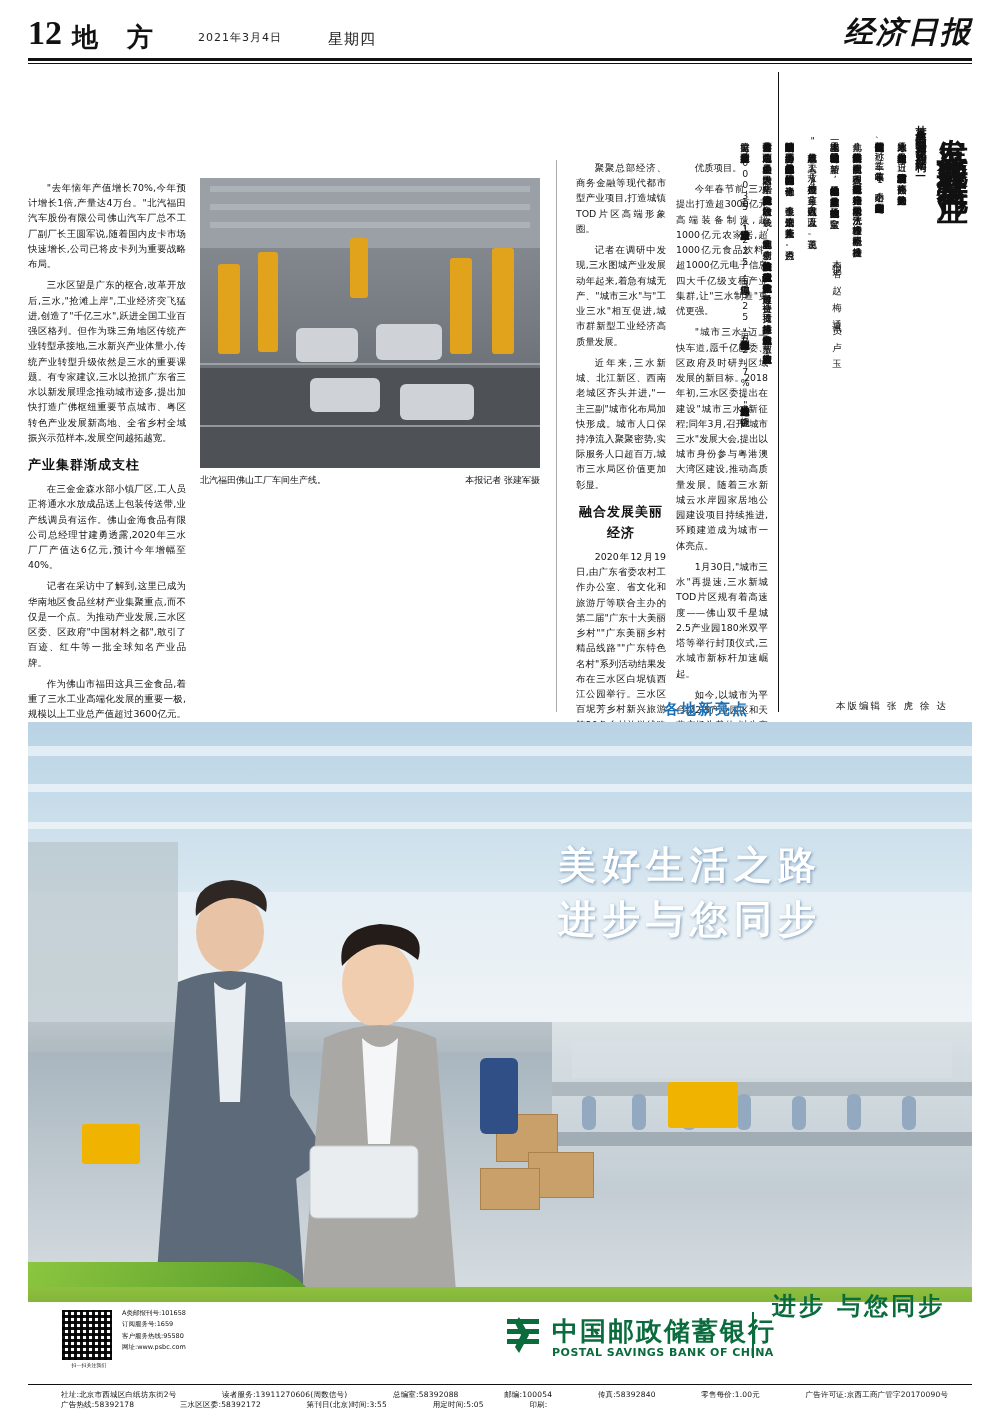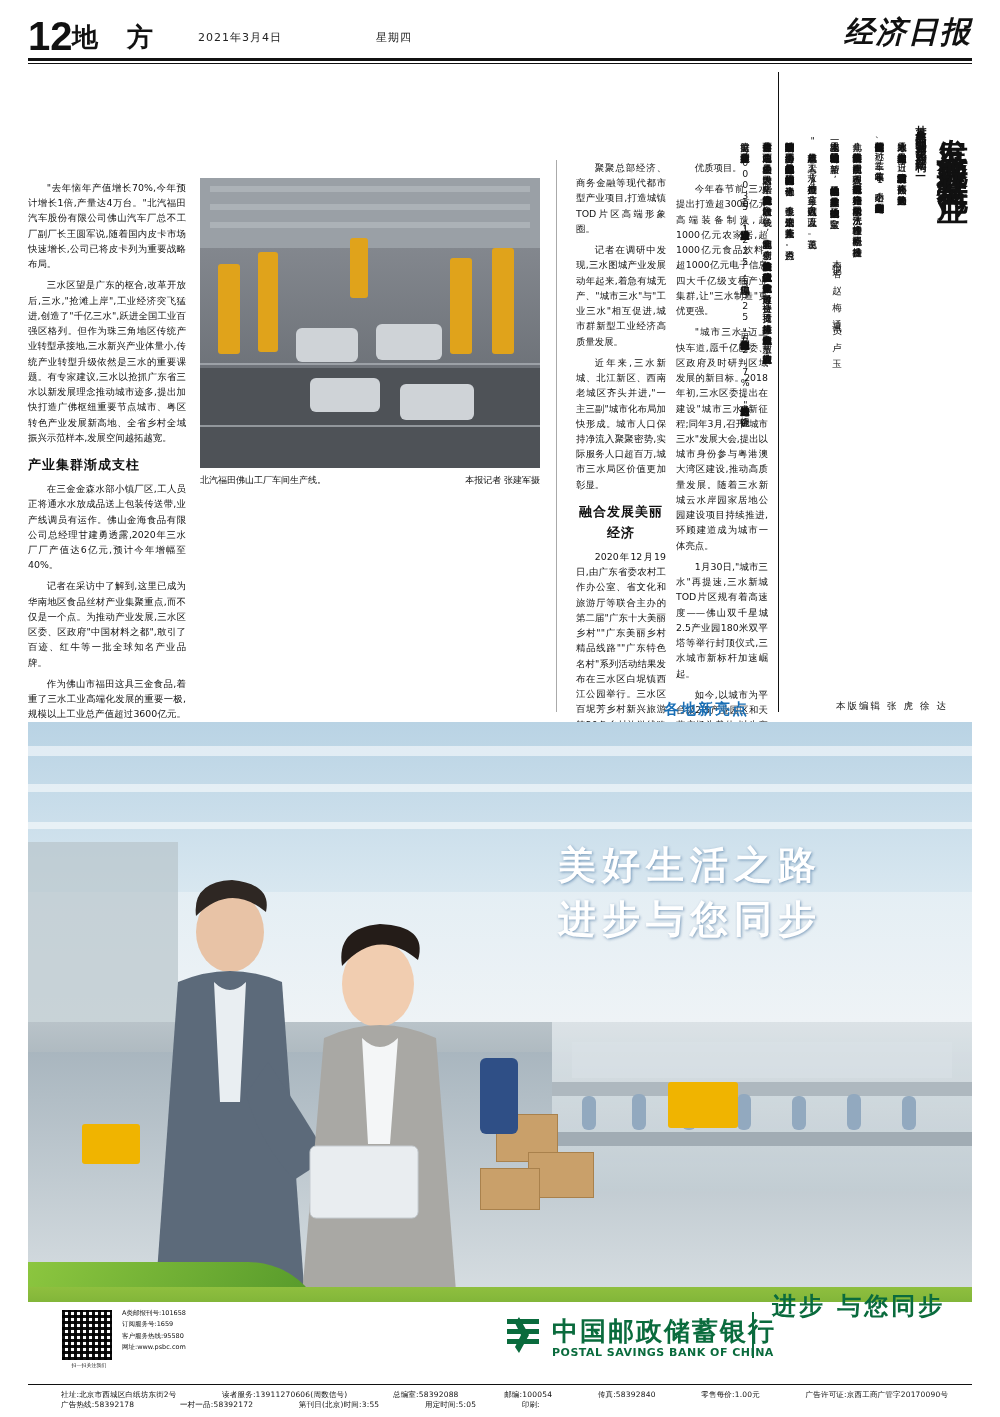--- a/index.html
+++ b/index.html
@@ -8,24 +8,24 @@
     background:#fff;
     font-family:"DejaVu Sans","Liberation Sans",sans-serif;
     color:#111;
     overflow:hidden;
     position:relative;
   }
   .page{position:relative;width:1000px;height:1417px;box-sizing:border-box;padding:0;}
 
   
   .masthead{position:absolute;left:28px;top:18px;width:944px;height:40px;}
-  .page-num{position:absolute;left:0;top:-4px;font-size:40px;font-weight:bold;font-family:Liberation Sans, sans-serif;letter-spacing:0;}
+  .page-num{position:absolute;left:0;top:-4px;font-size:34px;font-weight:bold;font-family:Liberation Serif, serif;letter-spacing:0;}
   .page-section{position:absolute;left:44px;top:2px;font-size:26px;font-weight:bold;letter-spacing:10px;font-family:"DejaVu Serif","Liberation Serif",serif;}
   .masthead-date{position:absolute;left:170px;top:12px;font-size:11px;color:#222;letter-spacing:1px;}
-  .masthead-weekday{position:absolute;left:300px;top:12px;font-size:11px;color:#222;letter-spacing:1px;margin-left:48px;}
+  .masthead-weekday{position:absolute;left:300px;top:12px;font-size:15px;color:#222;letter-spacing:1px;}
   .paper-name{position:absolute;right:0;top:-6px;font-size:30px;font-weight:bold;font-style:italic;
     font-family:"DejaVu Serif","Liberation Serif",serif;letter-spacing:2px;color:#111;}
   .rule-top{position:absolute;left:28px;top:58px;width:944px;height:3px;background:#111;}
   .rule-top2{position:absolute;left:28px;top:63px;width:944px;height:1px;background:#111;}
 
   
   .article{position:absolute;left:28px;top:72px;width:740px;}
   .kicker{font-size:14px;font-weight:bold;letter-spacing:1px;color:#111;padding-left:30px;}
   .headline{margin-top:14px;text-align:center;font-size:48px;font-weight:bold;letter-spacing:4px;
     font-family:"DejaVu Serif","Liberation Serif",serif;color:#111;}
@@ -313,19 +313,19 @@
   <div class="foot-rule"></div>
   <div class="footer">
     <span>社址:北京市西城区白纸坊东街2号</span>
     <span>读者服务:13911270606(周数信号)</span>
     <span>总编室:58392088</span>
     <span>邮编:100054</span>
     <span>传真:58392840</span>
     <span>零售每价:1.00元</span>
     <span>广告许可证:京西工商广管字20170090号</span>
     <span>广告热线:58392178</span>
-    <span>一村一品:58392172</span>
+    <span>三水区区委:58392172</span>
     <span>第刊日(北京)时间:3:55</span>
     <span>用定时间:5:05</span>
     <span>印刷:</span>
   </div>
 
 </div>
 
 </body></html>

